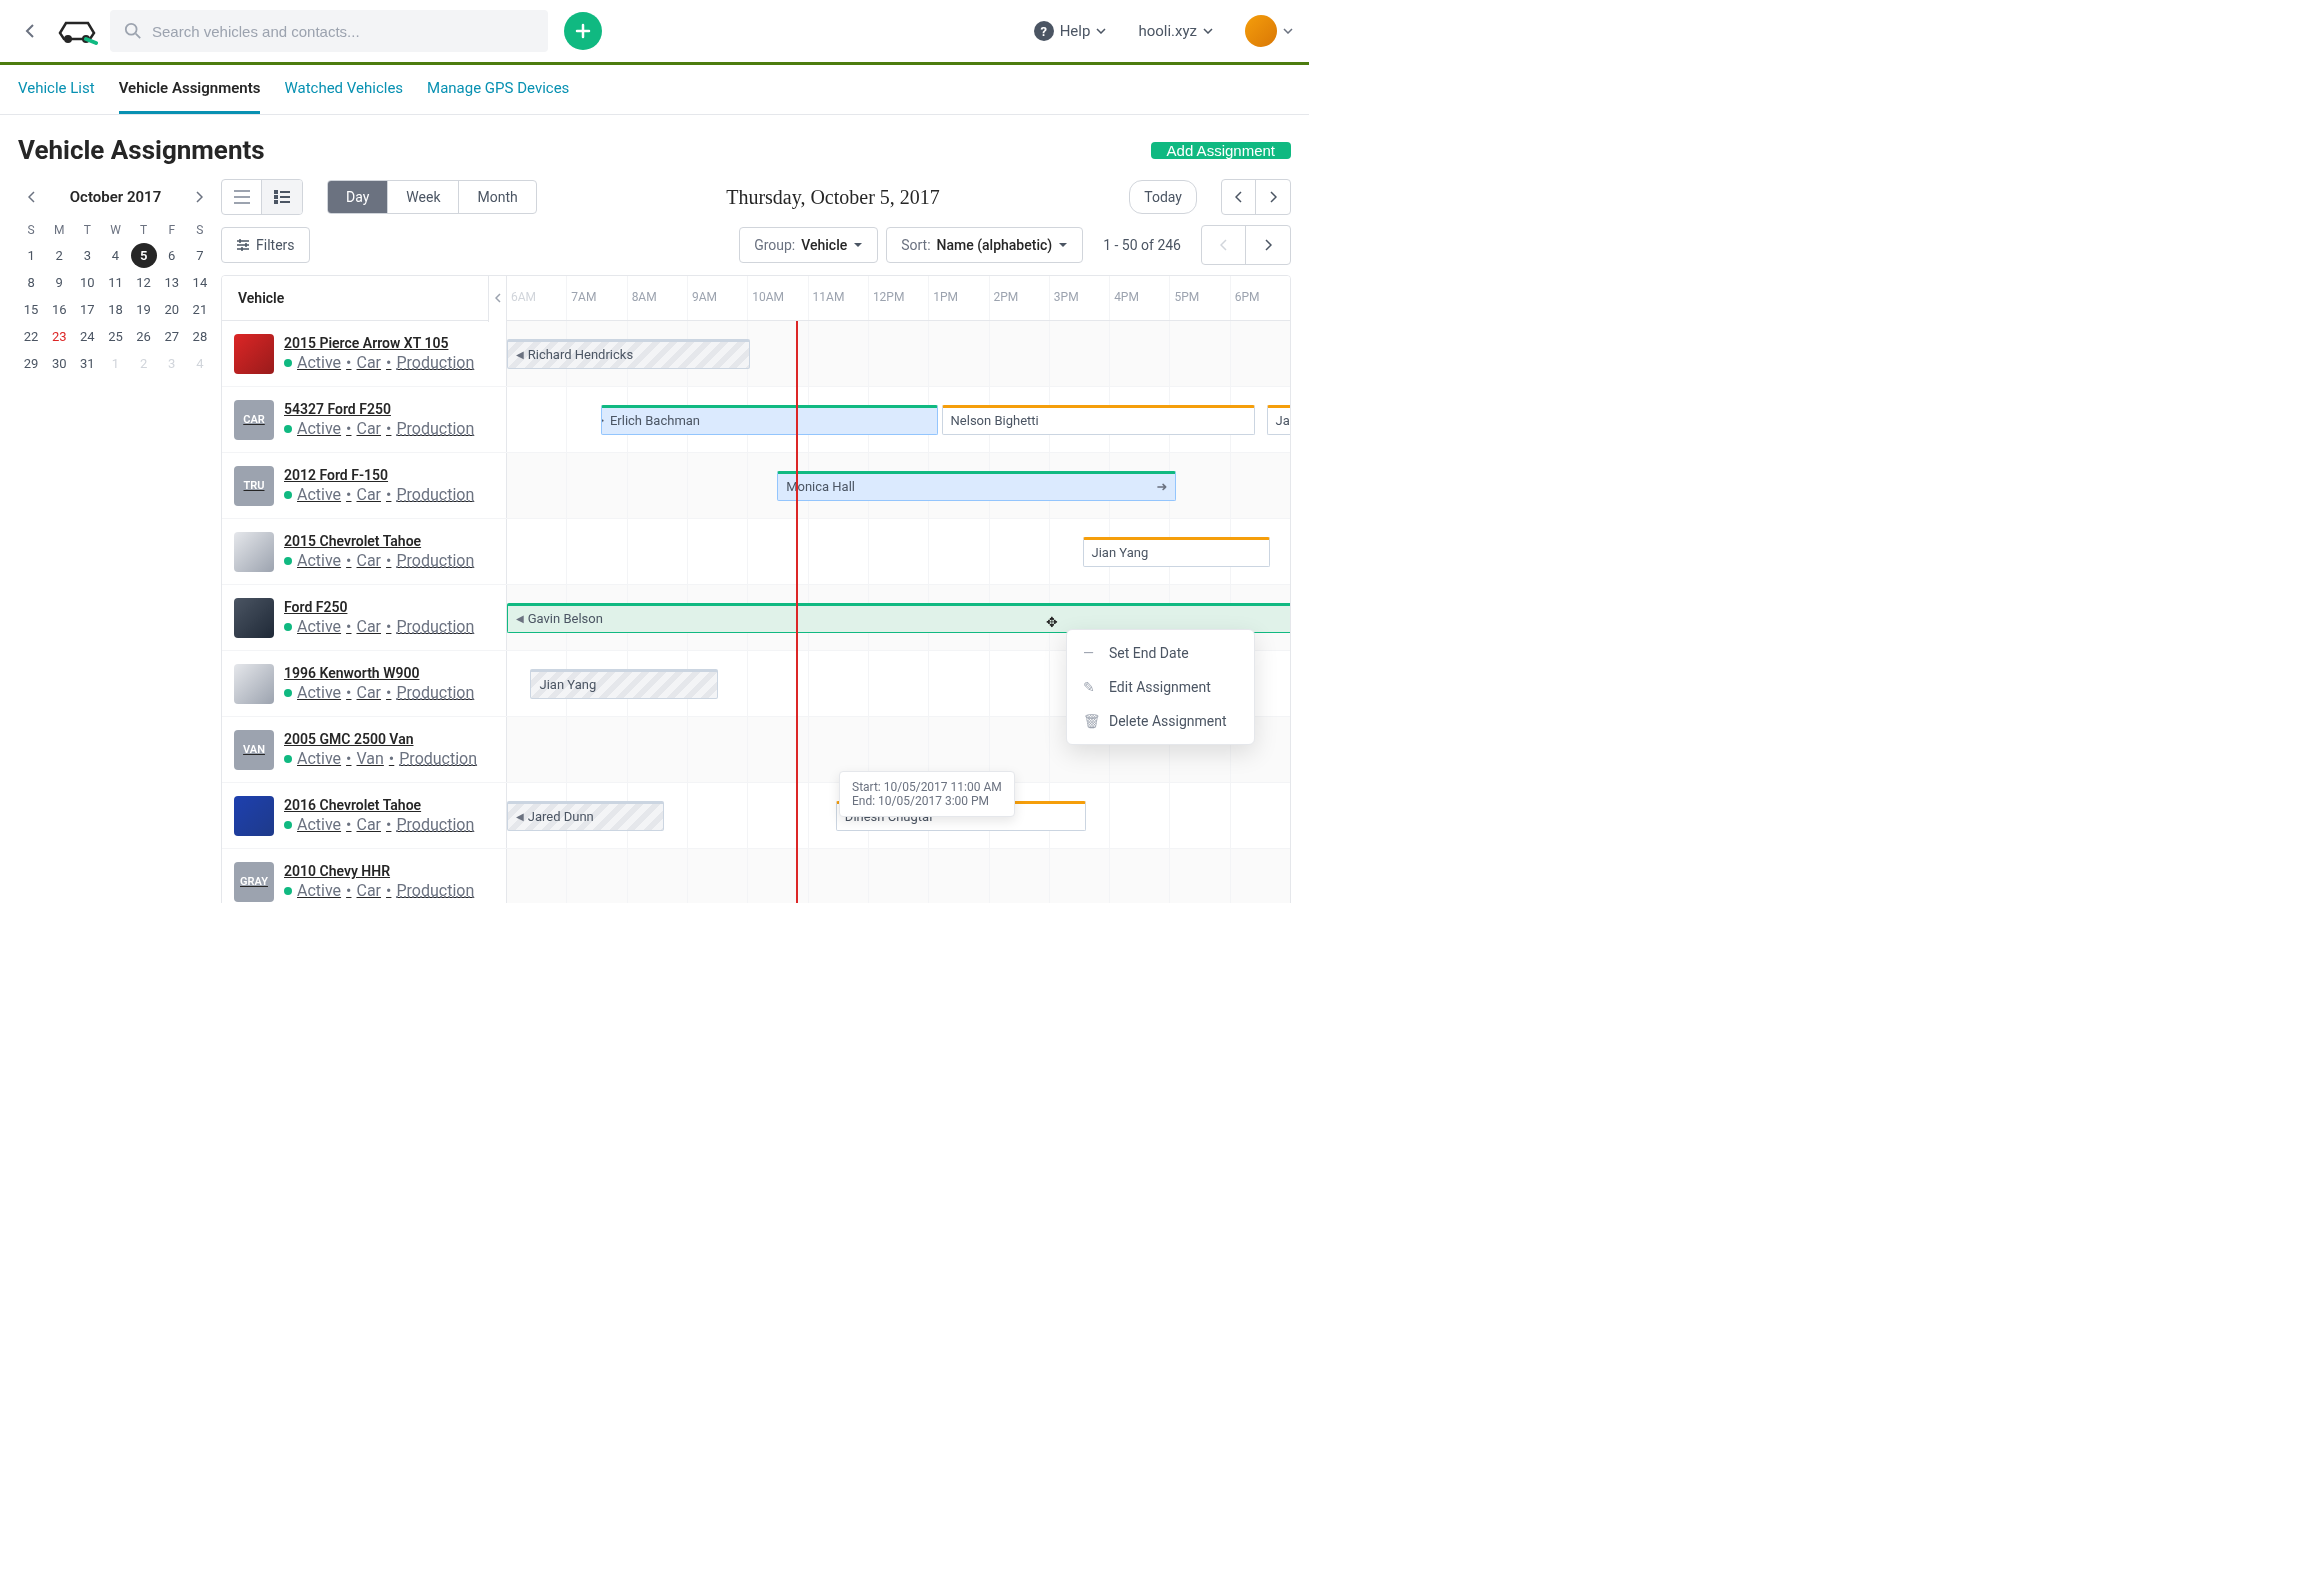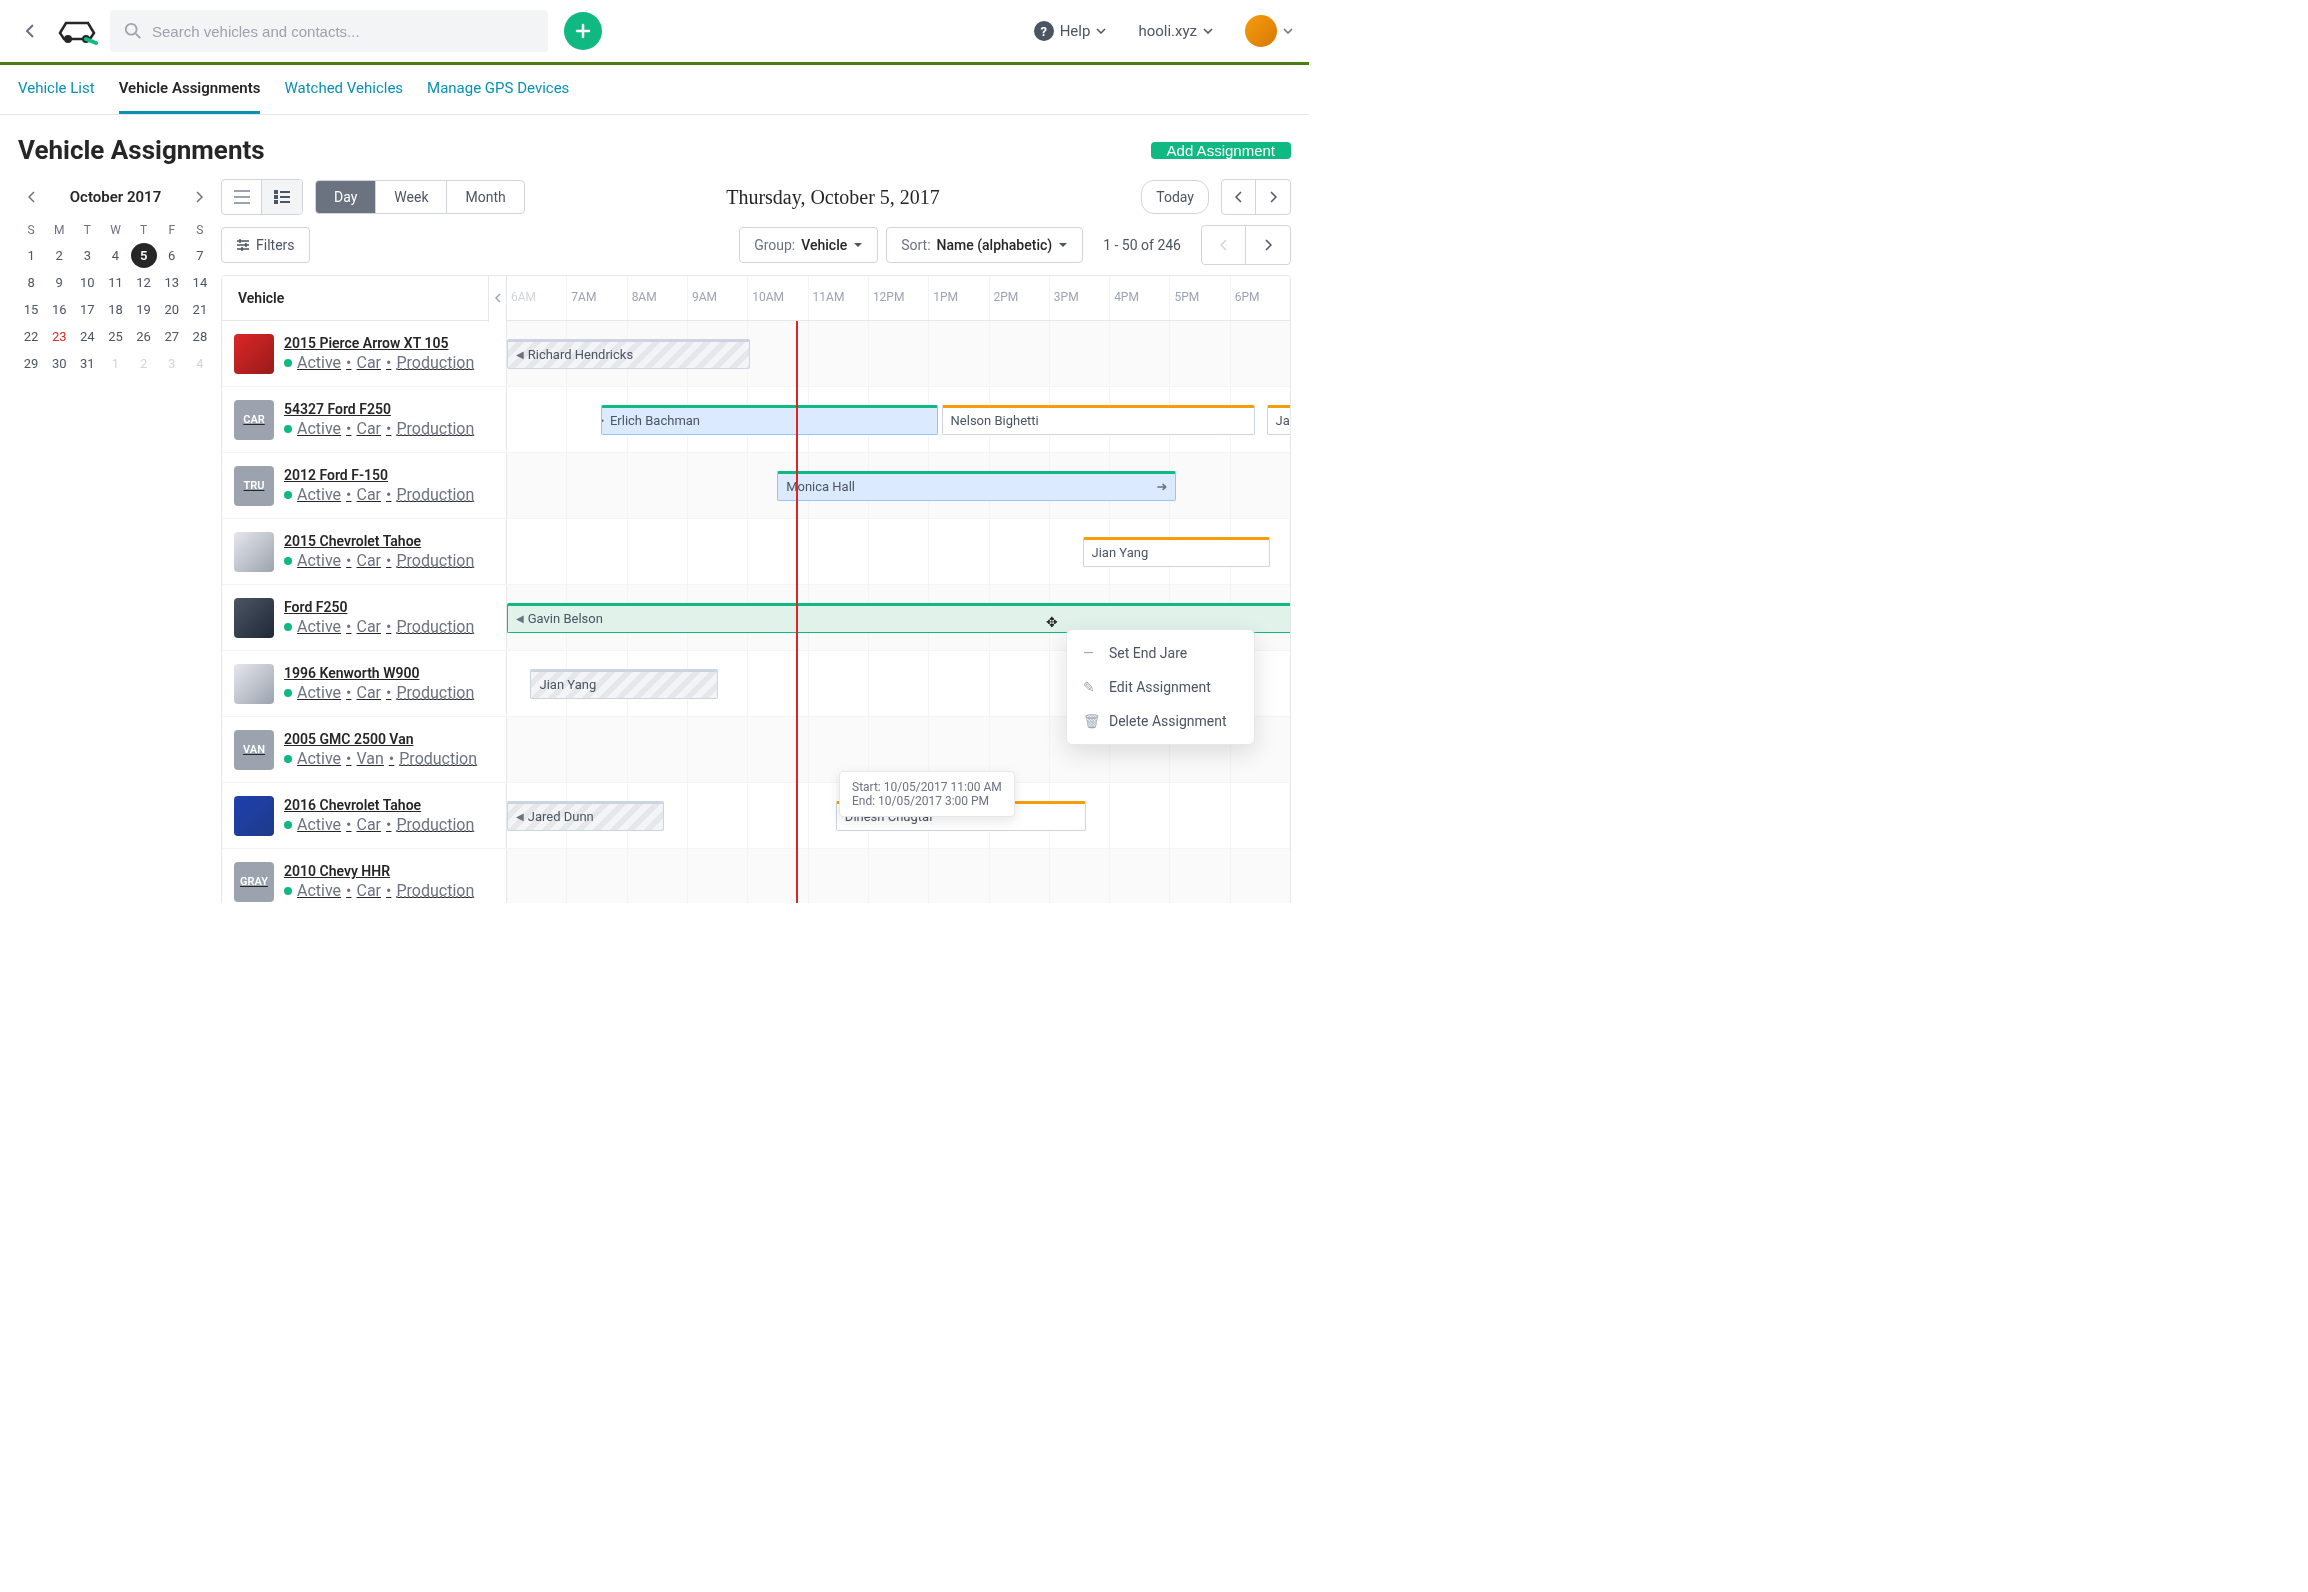--- a/index.html
+++ b/index.html
@@ -40,21 +40,21 @@
 .calendar-title { font-size: 15px; font-weight: 600; }
 .cal-nav { width: 24px; height: 24px; display: flex; align-items: center; justify-content: center; cursor: pointer; color: #6b7280; }
 .calendar-grid { display: grid; grid-template-columns: repeat(7, 1fr); gap: 2px; text-align: center; }
 .cal-dow { font-size: 12px; color: #6b7280; padding: 4px 0; }
 .cal-day { font-size: 13px; padding: 5px 0; cursor: pointer; border-radius: 50%; color: #4b5563; }
 .cal-day.selected { background: #262626; color: #fff; font-weight: 600; }
 .cal-day.other-month { color: #d1d5db; }
 .cal-day.alert { color: #dc2626; }
 
 
-.toolbar { display: flex; align-items: center; gap: 12px; margin-bottom: 10px; }
+.toolbar { display: flex; align-items: center; gap: 24px; margin-bottom: 10px; }
 .view-toggle { display: flex; border: 1px solid #d1d5db; border-radius: 4px; overflow: hidden; }
 .view-toggle-btn { width: 40px; height: 34px; display: flex; align-items: center; justify-content: center; cursor: pointer; color: #6b7280; border-right: 1px solid #d1d5db; }
 .view-toggle-btn:last-child { border-right: none; }
 .view-toggle-btn.active { background: #f3f4f6; color: #262626; }
 .period-toggle { display: flex; border: 1px solid #d1d5db; border-radius: 4px; overflow: hidden; }
 .period-btn { padding: 8px 18px; cursor: pointer; color: #4b5563; border-right: 1px solid #d1d5db; font-size: 14px; }
 .period-btn:last-child { border-right: none; }
 .period-btn.active { background: #6b7280; color: #fff; }
 .toolbar-spacer { flex: 1; text-align: center; }
 .current-date { font-size: 20px; font-weight: 500; color: #262626; font-family: Liberation Serif, serif; }
@@ -356,21 +356,21 @@
               <div class="hour-label">4PM</div>
               <div class="hour-label">5PM</div>
               <div class="hour-label">6PM</div>
             </div>
       </div>
       <div class="timeline-body" id="timeline-body" style="position: relative;">
 
         <div class="context-menu" style="left:844px; top:308px;">
           <div class="context-item">
             <span class="ci-icon">—</span>
-            <span>Set End Jare</span>
+            <span>Set End Date</span>
           </div>
           <div class="context-item">
             <span class="ci-icon">✎</span>
             <span>Edit Assignment</span>
           </div>
           <div class="context-item">
             <span class="ci-icon">🗑</span>
             <span>Delete Assignment</span>
           </div>
         </div>

